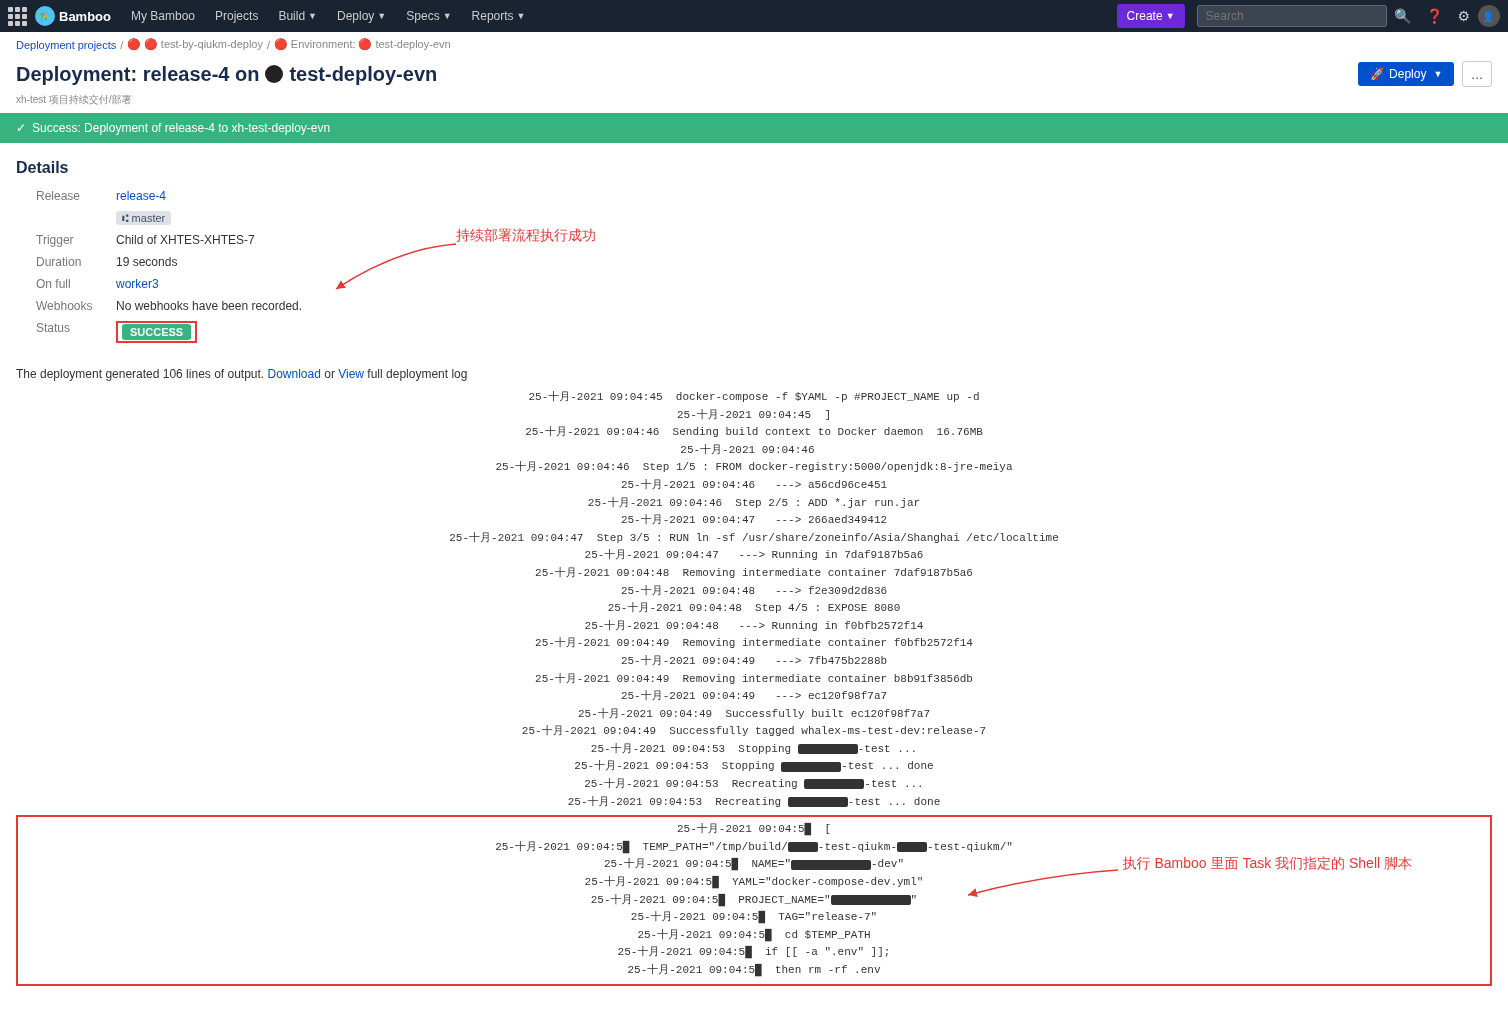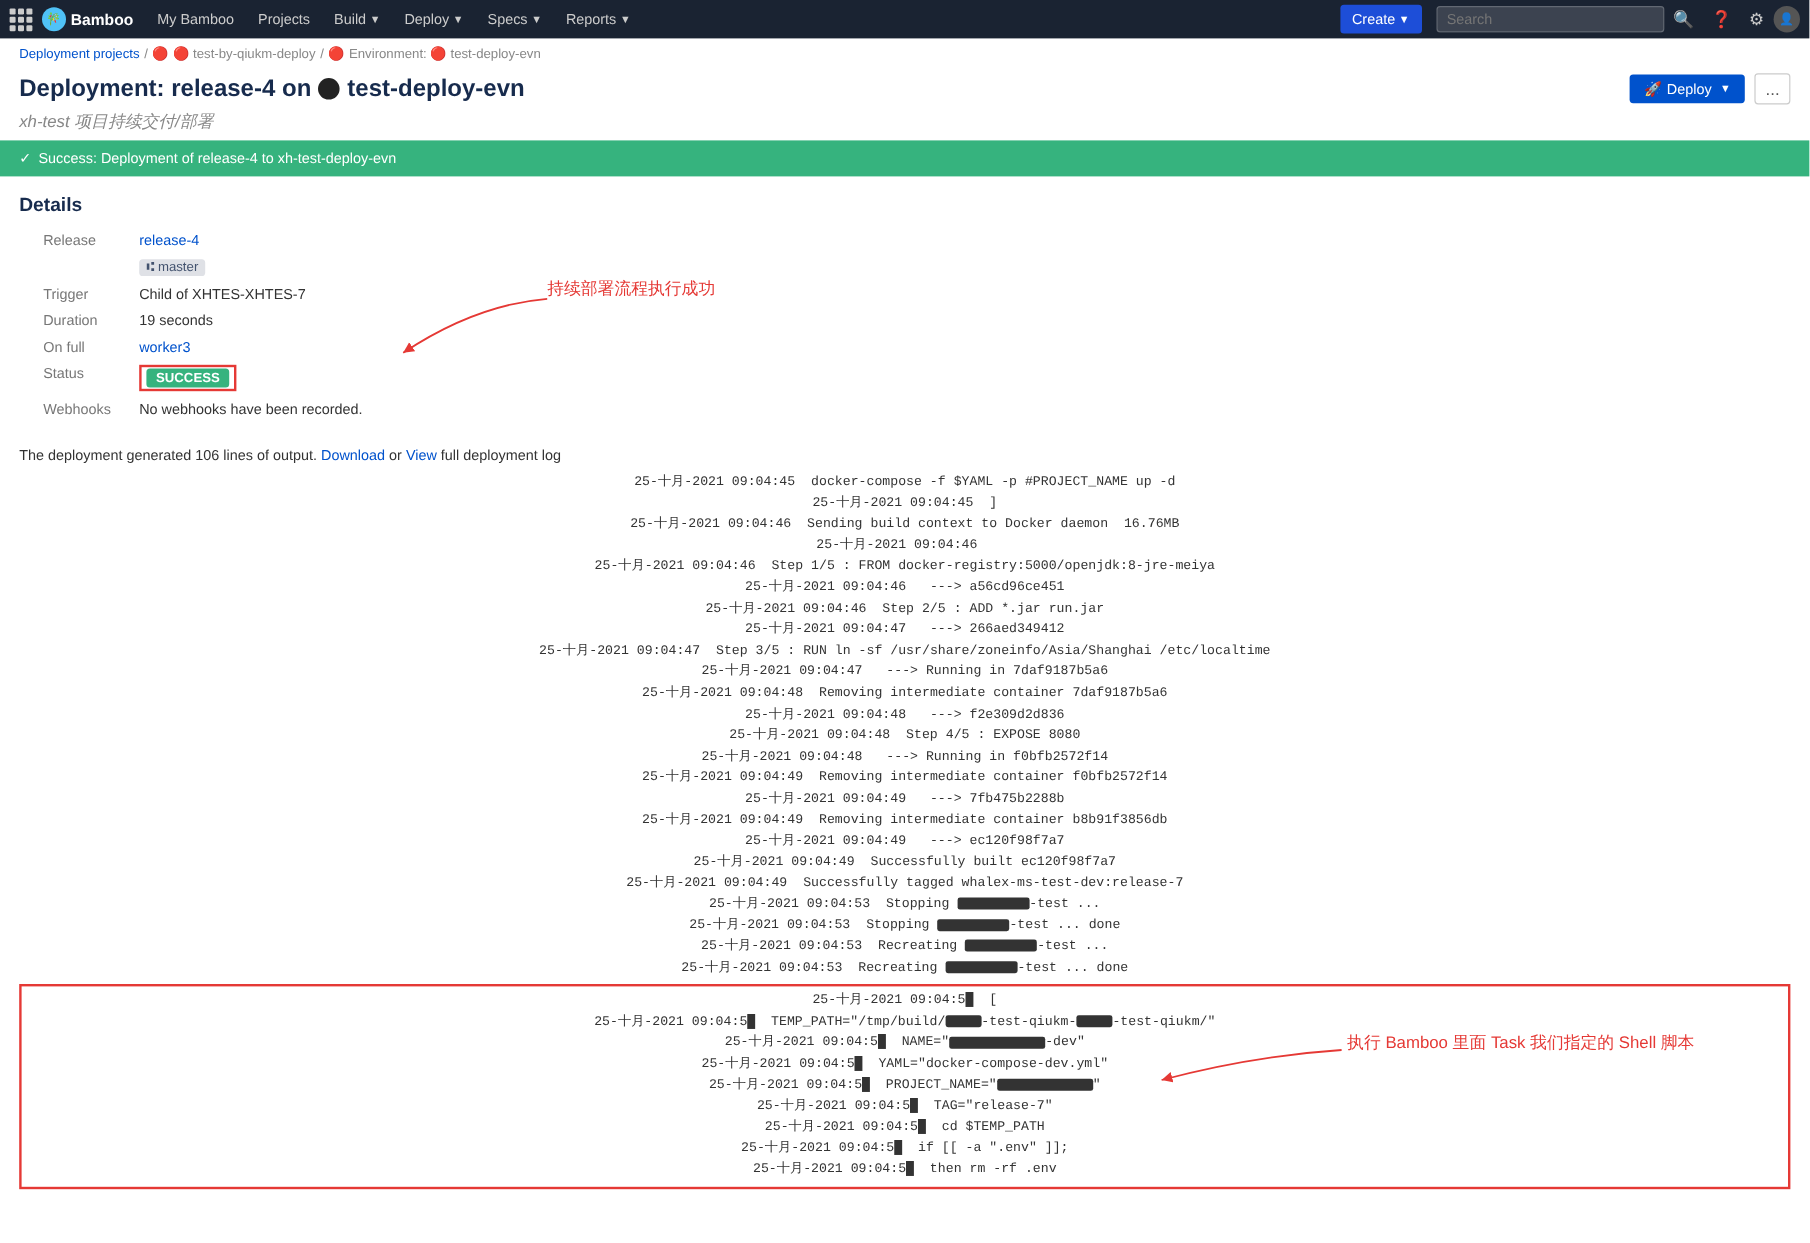--- a/index.html
+++ b/index.html
@@ -38,21 +38,21 @@
       color: #ccc;
       font-size: 12px;
       padding: 0 8px;
       height: 32px;
       display: flex;
       align-items: center;
       cursor: pointer;
       white-space: nowrap;
     }
     .nav-item-create {
-      background: #1d4ed8;
+      background: #6d28d9;
       color: #fff;
       border-radius: 3px;
       padding: 0 10px;
       height: 24px;
     }
     .nav-dropdown-arrow { font-size: 9px; margin-left: 3px; }
     .nav-spacer { flex: 1; }
     .nav-search {
       background: rgba(255,255,255,0.15);
       border: 1px solid rgba(255,255,255,0.2);
@@ -113,24 +113,23 @@
     }
     .page-title {
       font-size: 20px;
       font-weight: 600;
       color: #172b4d;
       display: flex;
       align-items: center;
       gap: 6px;
     }
     .page-subtitle {
-      font-size: 14px;
+      font-size: 10px;
       color: #888;
       padding: 2px 16px 6px 16px;
-      font-style: italic;
     }
     .header-actions {
       display: flex;
       align-items: center;
       gap: 8px;
     }
     .deploy-btn {
       background: #0052cc;
       color: #fff;
       border: none;
@@ -388,31 +387,31 @@
                 <marker id="ah1" markerWidth="8" markerHeight="8" refX="6" refY="3" orient="auto">
                   <path d="M0,0 L0,6 L6,3 z" fill="#e53935"></path>
                 </marker>
               </defs>
             <path d="M140,5 Q80,10 20,50" stroke="#e53935" stroke-width="1.5" fill="none" marker-end="url(#ah1)"></path>
           </svg>
         </div>
       </div>
 
       <div class="details-row">
+        <div class="details-label">Webhooks</div>
+        <div class="details-value">No webhooks have been recorded.</div>
+      </div>
+
+      <div class="details-row">
         <div class="details-label">Status</div>
         <div class="details-value">
           <span class="status-box">
             <span class="status-success">SUCCESS</span>
           </span>
         </div>
-      </div>
-
-      <div class="details-row">
-        <div class="details-label">Webhooks</div>
-        <div class="details-value">No webhooks have been recorded.</div>
       </div>
     </div>
   </div>
 
   <div class="log-section">
     <div class="log-info-line">
       The deployment generated 106 lines of output. <a>Download</a> or <a>View</a> full deployment log
     </div>
     <div class="log-output">
       <div class="log-line">25-十月-2021 09:04:45  docker-compose -f $YAML -p #PROJECT_NAME up -d</div>

